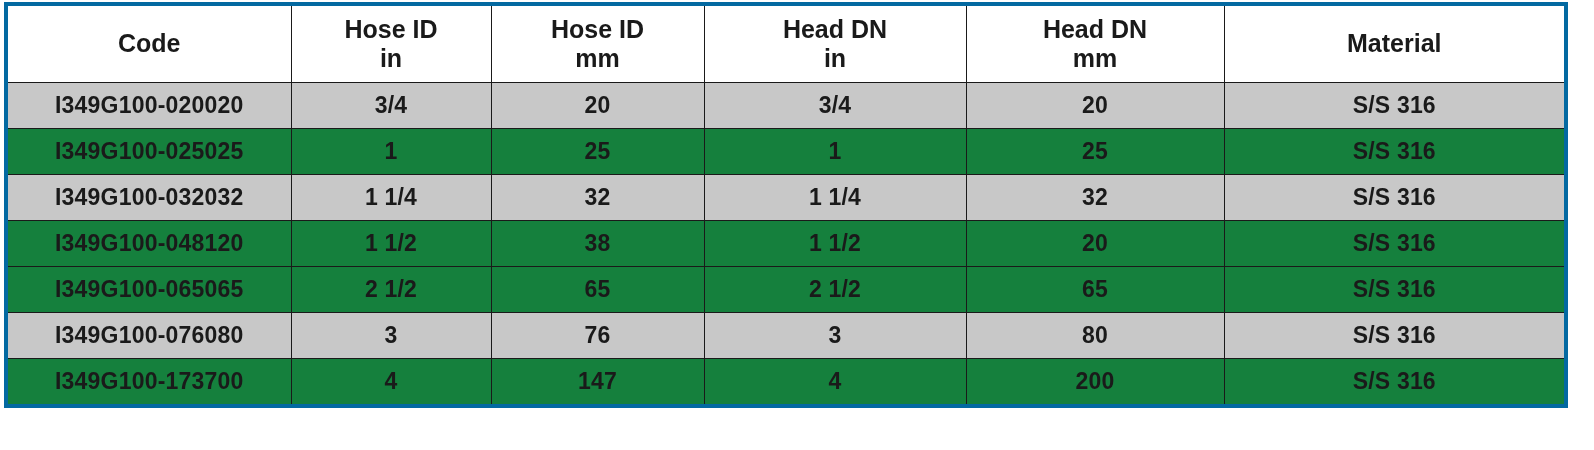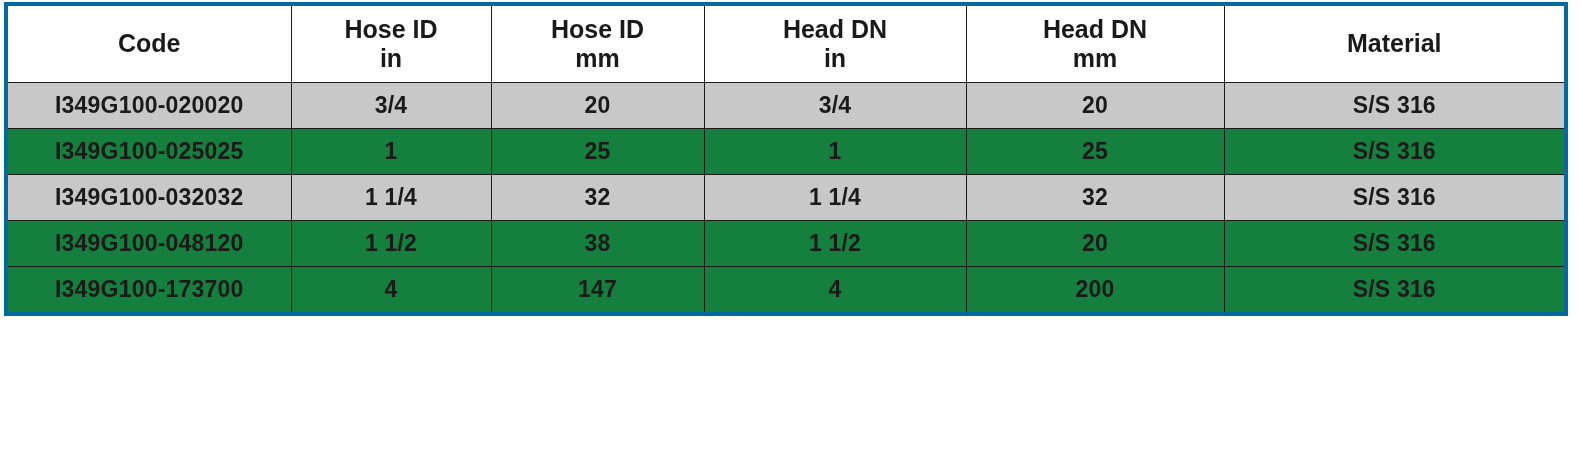--- a/index.html
+++ b/index.html
@@ -134,20 +134,36 @@
       </tr>
       <tr class="plain">
         <td class="code-cell">I349G100-048120</td>
         <td>1 1/2</td>
         <td>38</td>
         <td>1 1/2</td>
         <td>20</td>
         <td>S/S 316</td>
       </tr>
       <tr class="plain">
+        <td class="code-cell">I349G100-065065</td>
+        <td>2 1/2</td>
+        <td>65</td>
+        <td>2 1/2</td>
+        <td>65</td>
+        <td>S/S 316</td>
+      </tr>
+      <tr class="shaded">
+        <td class="code-cell">I349G100-076080</td>
+        <td>3</td>
+        <td>76</td>
+        <td>3</td>
+        <td>80</td>
+        <td>S/S 316</td>
+      </tr>
+      <tr class="plain">
         <td class="code-cell">I349G100-173700</td>
         <td>4</td>
         <td>147</td>
         <td>4</td>
         <td>200</td>
         <td>S/S 316</td>
       </tr>
     </tbody>
   </table>
 </div>

